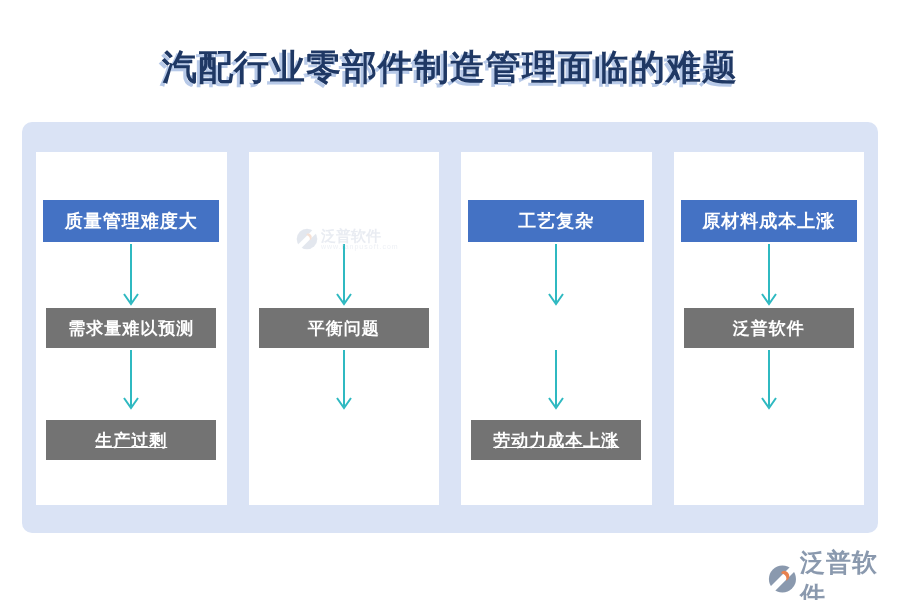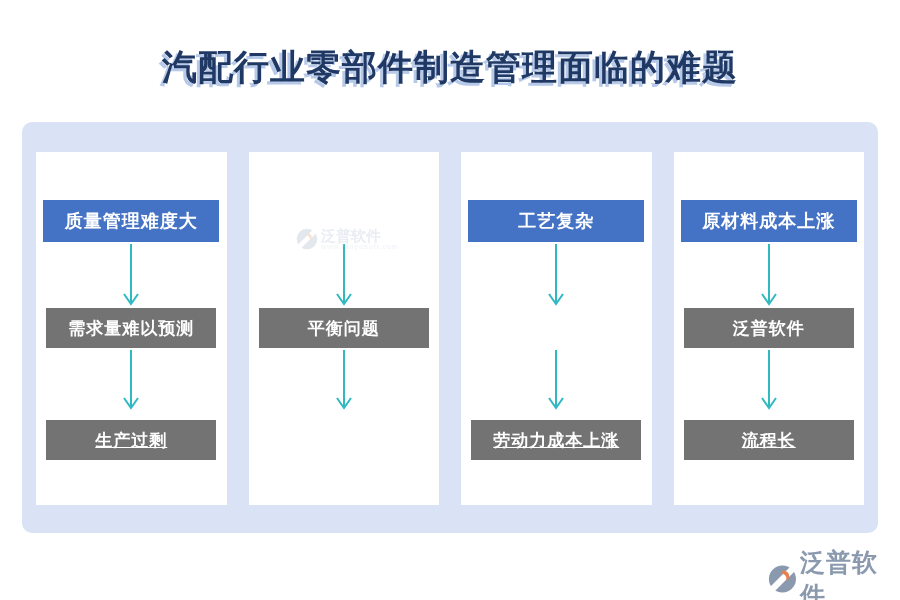--- a/index.html
+++ b/index.html
@@ -97,21 +97,20 @@
       <div class="header-box">原材料成本上涨</div>
       <svg class="arrow arrow-1" viewBox="0 0 18 62">
         <line x1="9" y1="0" x2="9" y2="58" stroke="#2FB9C1" stroke-width="2"></line>
         <polyline points="2,50 9,60 16,50" fill="none" stroke="#2FB9C1" stroke-width="2"></polyline>
       </svg>
       <div class="sub-box sub-1">泛普软件</div>
       <svg class="arrow arrow-2" viewBox="0 0 18 60">
         <line x1="9" y1="0" x2="9" y2="56" stroke="#2FB9C1" stroke-width="2"></line>
         <polyline points="2,48 9,58 16,48" fill="none" stroke="#2FB9C1" stroke-width="2"></polyline>
       </svg>
-      <div class="sub-box sub-2">流程长</div>
     </div>
 
   </div>
 
   <div class="watermark">
     <svg width="22" height="22" viewBox="0 0 32 32">
       <circle cx="16" cy="16" r="15" fill="#C9D1DF"></circle>
       <rect x="-6" y="12.5" width="44" height="7" fill="#ffffff" transform="rotate(-45 16 16)"></rect>
       <path d="M19 8 c5 2 5 8 1 10 c1 -4 -1 -7 -5 -8 c1 -2 2 -2.5 4 -2 z" fill="#EFC4AC"></path>
     </svg>

